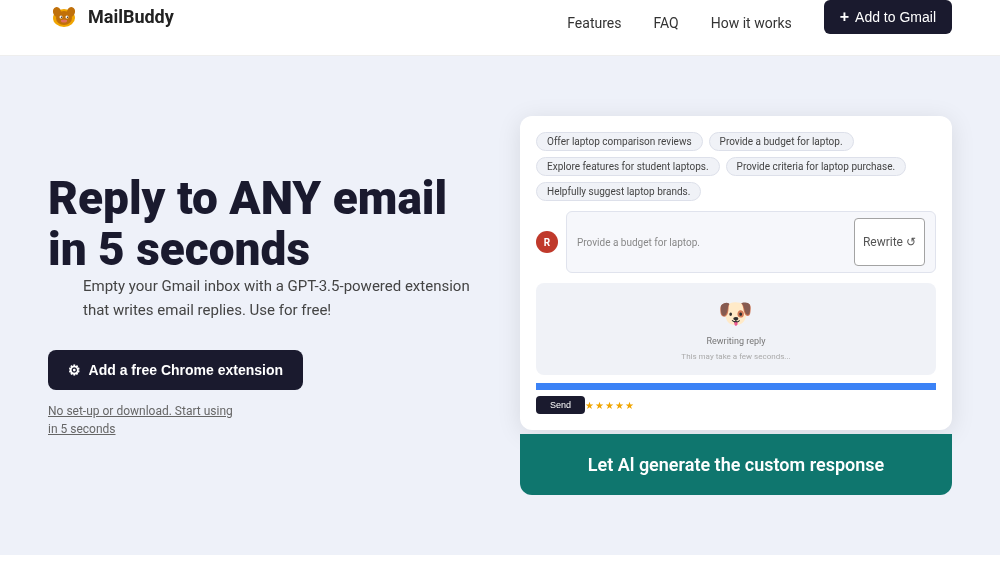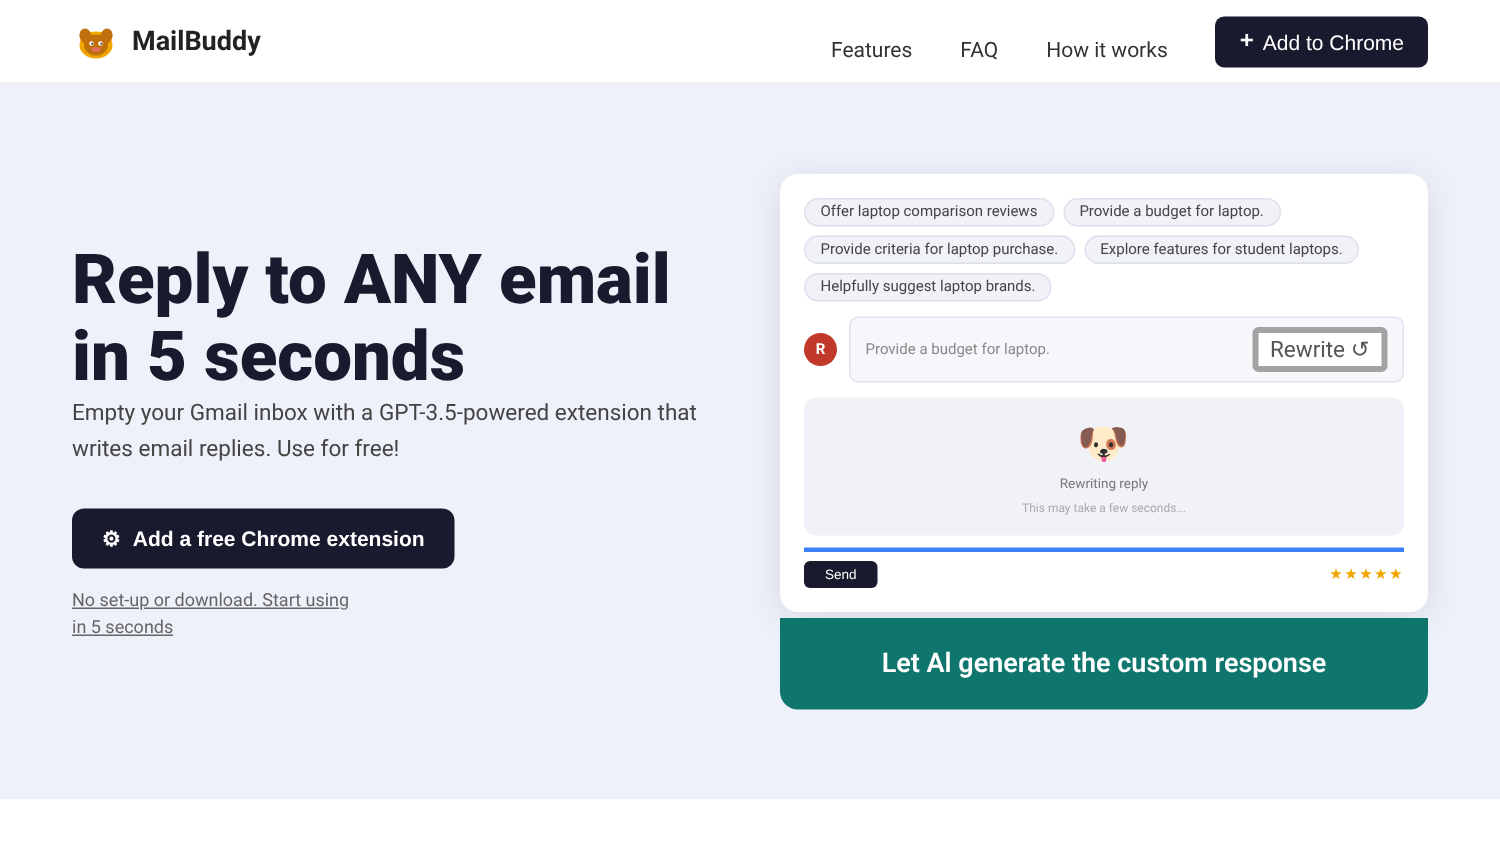--- a/index.html
+++ b/index.html
@@ -1,20 +1,20 @@
 <!DOCTYPE html>
 <html><head>
   <meta charset="utf-8">
   <style>
     * { margin: 0; padding: 0; box-sizing: border-box; }
     body { font-family: -apple-system, BlinkMacSystemFont, 'Segoe UI', Roboto, sans-serif; background: #fff; width: 1000px; overflow-x: hidden; }
 
     
     nav {
-      display: flex; align-items: center; justify-content: space-between;
+      display: flex; align-items: flex-start; justify-content: space-between;
       padding: 0 48px; height: 56px; background: #fff;
       border-bottom: 1px solid #eee;
     }
     .nav-logo { display: flex; align-items: center; gap: 8px; }
     .nav-logo-icon { width: 32px; height: 32px; }
     .nav-logo-text { font-size: 18px; font-weight: 700; color: #222; }
     .nav-links { display: flex; align-items: center; gap: 32px; }
     .nav-link { font-size: 14px; color: #333; text-decoration: none; cursor: pointer; margin-top: 12px; }
     .nav-cta {
       display: flex; align-items: center; gap: 6px;
@@ -26,21 +26,21 @@
     
     .hero {
       background: #eef1f9;
       display: flex; align-items: center;
       padding: 60px 48px 60px 48px;
       min-height: 380px;
       gap: 40px;
     }
     .hero-left { flex: 1; max-width: 460px; }
     .hero-title { font-size: 46px; font-weight: 900; color: #1a1a2e; line-height: 1.1; }
-    .hero-subtitle { font-size: 15px; color: #444; line-height: 1.6; margin-bottom: 28px; }
+    .hero-subtitle { font-size: 15px; color: #444; line-height: 1.6; margin-bottom: 28px; margin-left: 35px; }
     .hero-cta {
       display: inline-flex; align-items: center; gap: 8px;
       background: #1a1a2e; color: #fff; border: none;
       padding: 12px 20px; border-radius: 8px; font-size: 14px; font-weight: 600; cursor: pointer;
     }
     .hero-cta-icon { font-size: 14px; }
     .hero-note { font-size: 12px; color: #666; margin-top: 12px; line-height: 1.5; text-decoration: underline; }
 
     
     .hero-right { flex: 1; max-width: 480px; position: relative; }
@@ -57,35 +57,35 @@
     .screenshot-input-row {
       display: flex; align-items: center; gap: 8px; margin-bottom: 10px;
     }
     .screenshot-avatar { width: 22px; height: 22px; border-radius: 50%; background: #c0392b; display: flex; align-items: center; justify-content: center; color: #fff; font-size: 10px; font-weight: 700; flex-shrink: 0; }
     .screenshot-input-box {
       flex: 1; background: #f6f7fb; border: 1px solid #e0e3ed;
       border-radius: 6px; padding: 6px 10px; font-size: 10px; color: #888;
       display: flex; align-items: center; justify-content: space-between;
     }
     .screenshot-rewrite-btn {
-      background: #fff; border: 4px solid #a3a3a3; border-radius: 4px;
-      padding: 2px 8px; font-size: 15px; color: #555; cursor: pointer;
+      background: #fff; border: 1px solid #a3a3a3; border-radius: 4px;
+      padding: 16px 8px; font-size: 12px; color: #555; cursor: pointer;
       display: flex; align-items: center; gap: 3px;
     }
     .screenshot-chat-area {
       background: #f0f2f7; border-radius: 8px; padding: 14px 12px;
       display: flex; flex-direction: column; align-items: center; justify-content: center;
       min-height: 80px; gap: 6px;
     }
     .screenshot-dog { font-size: 28px; }
     .screenshot-chat-text { font-size: 9px; color: #777; text-align: left; }
     .screenshot-chat-subtext { font-size: 8px; color: #aaa; text-align: center; }
     .screenshot-bottom-bar {
-      display: flex; align-items: center; justify-content: space-between;
-      margin-top: 8px; padding-top: 6px; border-top: 3px solid #3b82f6;
+      display: flex; align-items: center; 
+      margin-top: 8px; padding-top: 6px; border-top: 7px solid #3b82f6;
     }
     .screenshot-send-btn {
       background: #1a1a2e; color: #fff; border: none;
       padding: 4px 14px; border-radius: 4px; font-size: 9px; cursor: pointer;
     }
     .screenshot-stars { color: #f0a500; font-size: 10px; letter-spacing: 1px; }
 
     
     .ai-banner {
       background: #0f766e; color: #fff;
@@ -121,21 +121,21 @@
       <rect x="13" y="20" width="6" height="1" rx="0.5" fill="#e07060"></rect>
     </svg>
     <span class="nav-logo-text">MailBuddy</span>
   </div>
   <div class="nav-links">
     <a class="nav-link">Features</a>
     <a class="nav-link">FAQ</a>
     <a class="nav-link">How it works</a>
     <button class="nav-cta">
       <span class="nav-cta-plus">+</span>
-      <span>Add to Chrome</span>
+      <span>Add to Gmail</span>
     </button>
   </div>
 </nav>
 
 <section class="hero">
   <div class="hero-left">
     <h1 class="hero-title">
       <span>Reply to ANY email</span><br>
       <span>in 5 seconds</span>
     </h1>
@@ -149,22 +149,22 @@
       <span>in 5 seconds</span>
     </div>
   </div>
 
   <div class="hero-right">
     <div class="screenshot-card">
 
       <div class="screenshot-tags">
         <span class="screenshot-tag">Offer laptop comparison reviews</span>
         <span class="screenshot-tag">Provide a budget for laptop.</span>
+        <span class="screenshot-tag">Explore features for student laptops.</span>
         <span class="screenshot-tag">Provide criteria for laptop purchase.</span>
-        <span class="screenshot-tag">Explore features for student laptops.</span>
         <span class="screenshot-tag">Helpfully suggest laptop brands.</span>
       </div>
 
       <div class="screenshot-input-row">
         <div class="screenshot-avatar">R</div>
         <div class="screenshot-input-box">
           <span>Provide a budget for laptop.</span>
           <span class="screenshot-rewrite-btn">Rewrite ↺</span>
         </div>
       </div>

